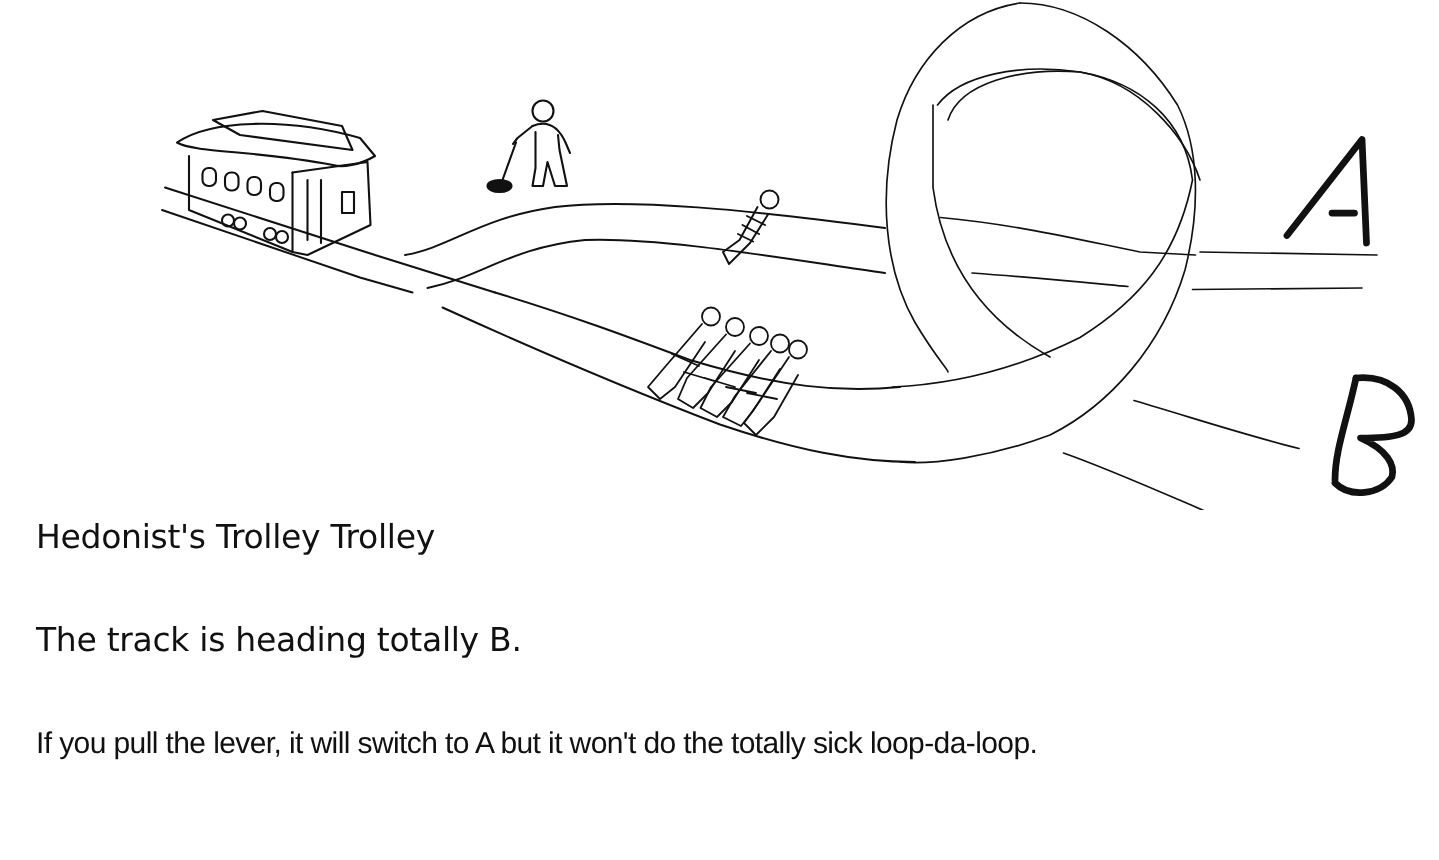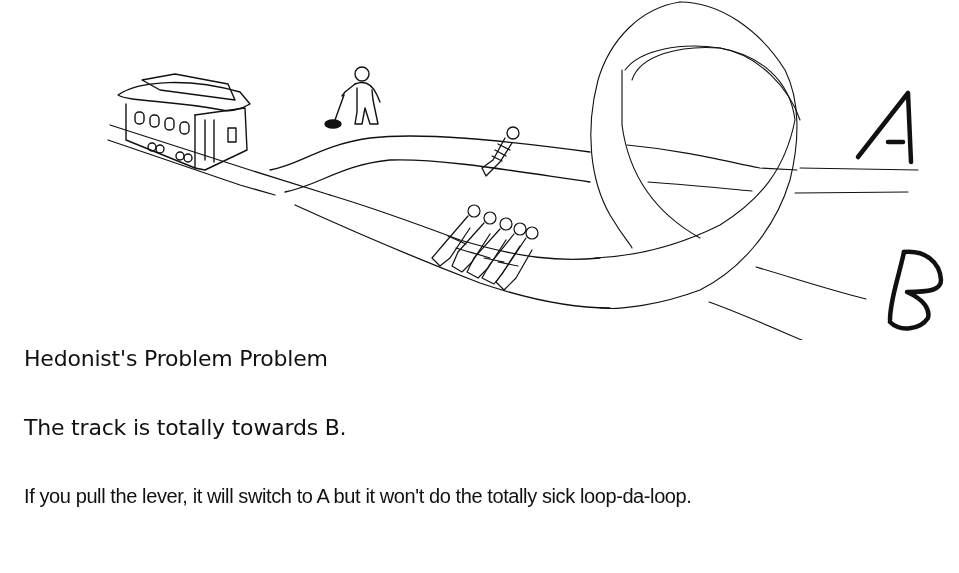--- a/index.html
+++ b/index.html
@@ -96,15 +96,15 @@
     <circle cx="532" cy="233" r="6"></circle>
     <path d="M468 216 L443 245 L432 258 L440 266 L450 258 L470 228"></path>
     <path d="M484 223 L458 252 L452 266 L462 272 L472 262 L490 234"></path>
     <path d="M500 229 L474 258 L467 272 L478 278 L488 268 L506 240"></path>
     <path d="M514 234 L490 264 L482 278 L494 284 L502 274 L520 246"></path>
     <path d="M526 238 L506 268 L496 282 L504 290 L516 278 L532 250"></path>
     <path d="M448 236 L466 244 M456 248 L476 254 M470 252 L490 258 M484 258 L504 262 M498 262 L518 266"></path>
   </g>
 </svg>
 
-<p class="caption title">Hedonist's Problem Problem</p>
-<p class="caption line1">The track is totally towards B.</p>
+<p class="caption title">Hedonist's Trolley Trolley</p>
+<p class="caption line1">The track is heading totally B.</p>
 <p class="caption line2">If you pull the lever, it will switch to A but it won't do the totally sick loop-da-loop.</p>
 
 </body></html>

